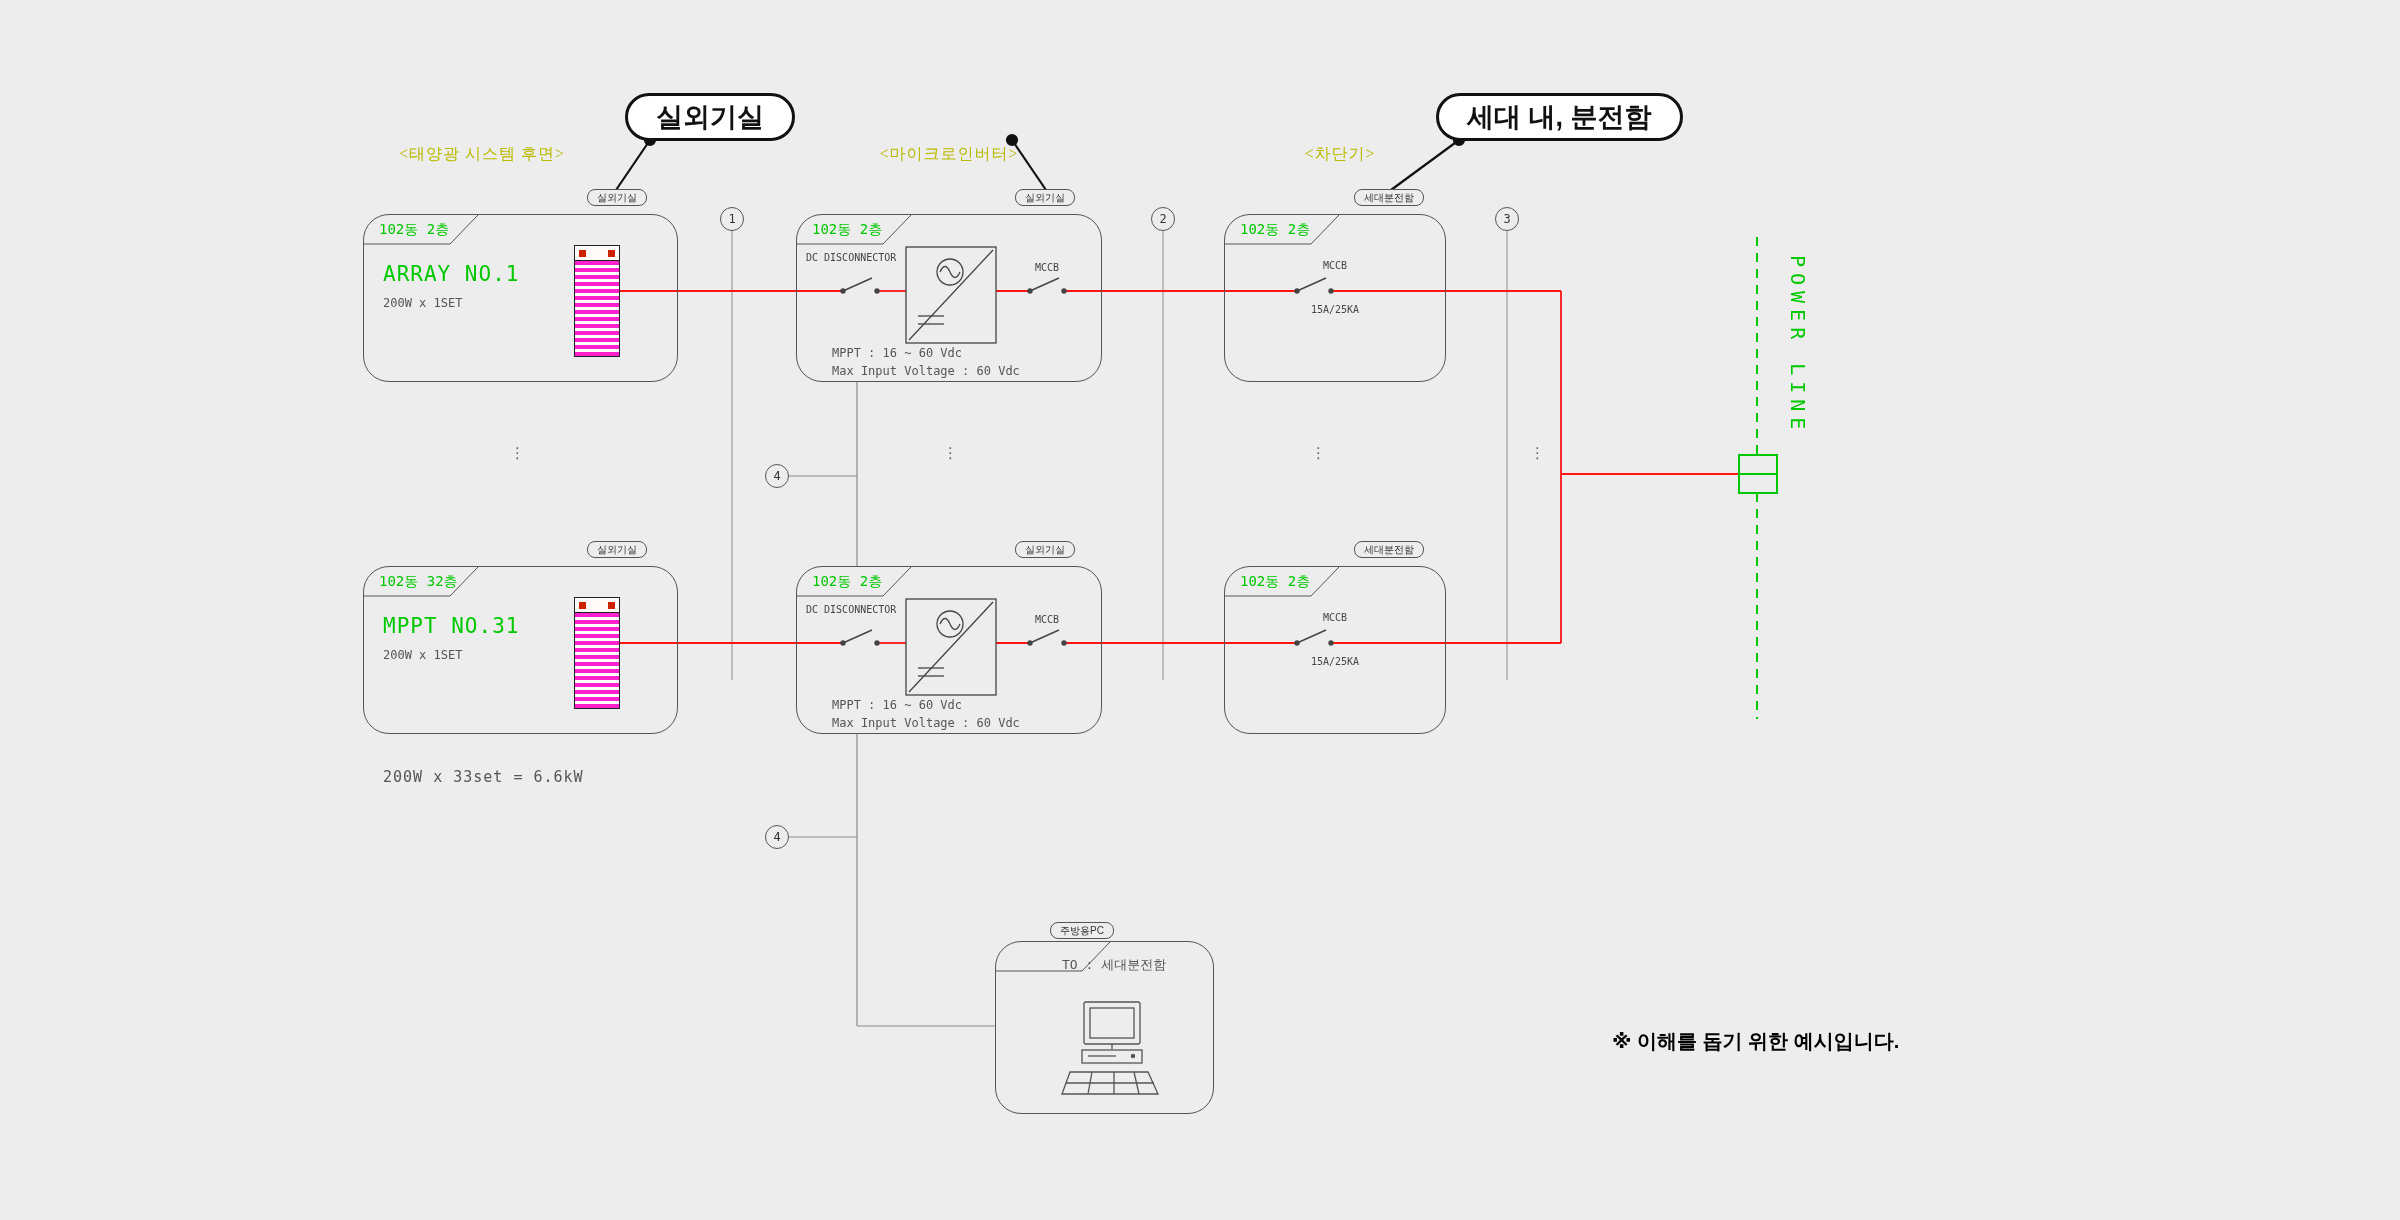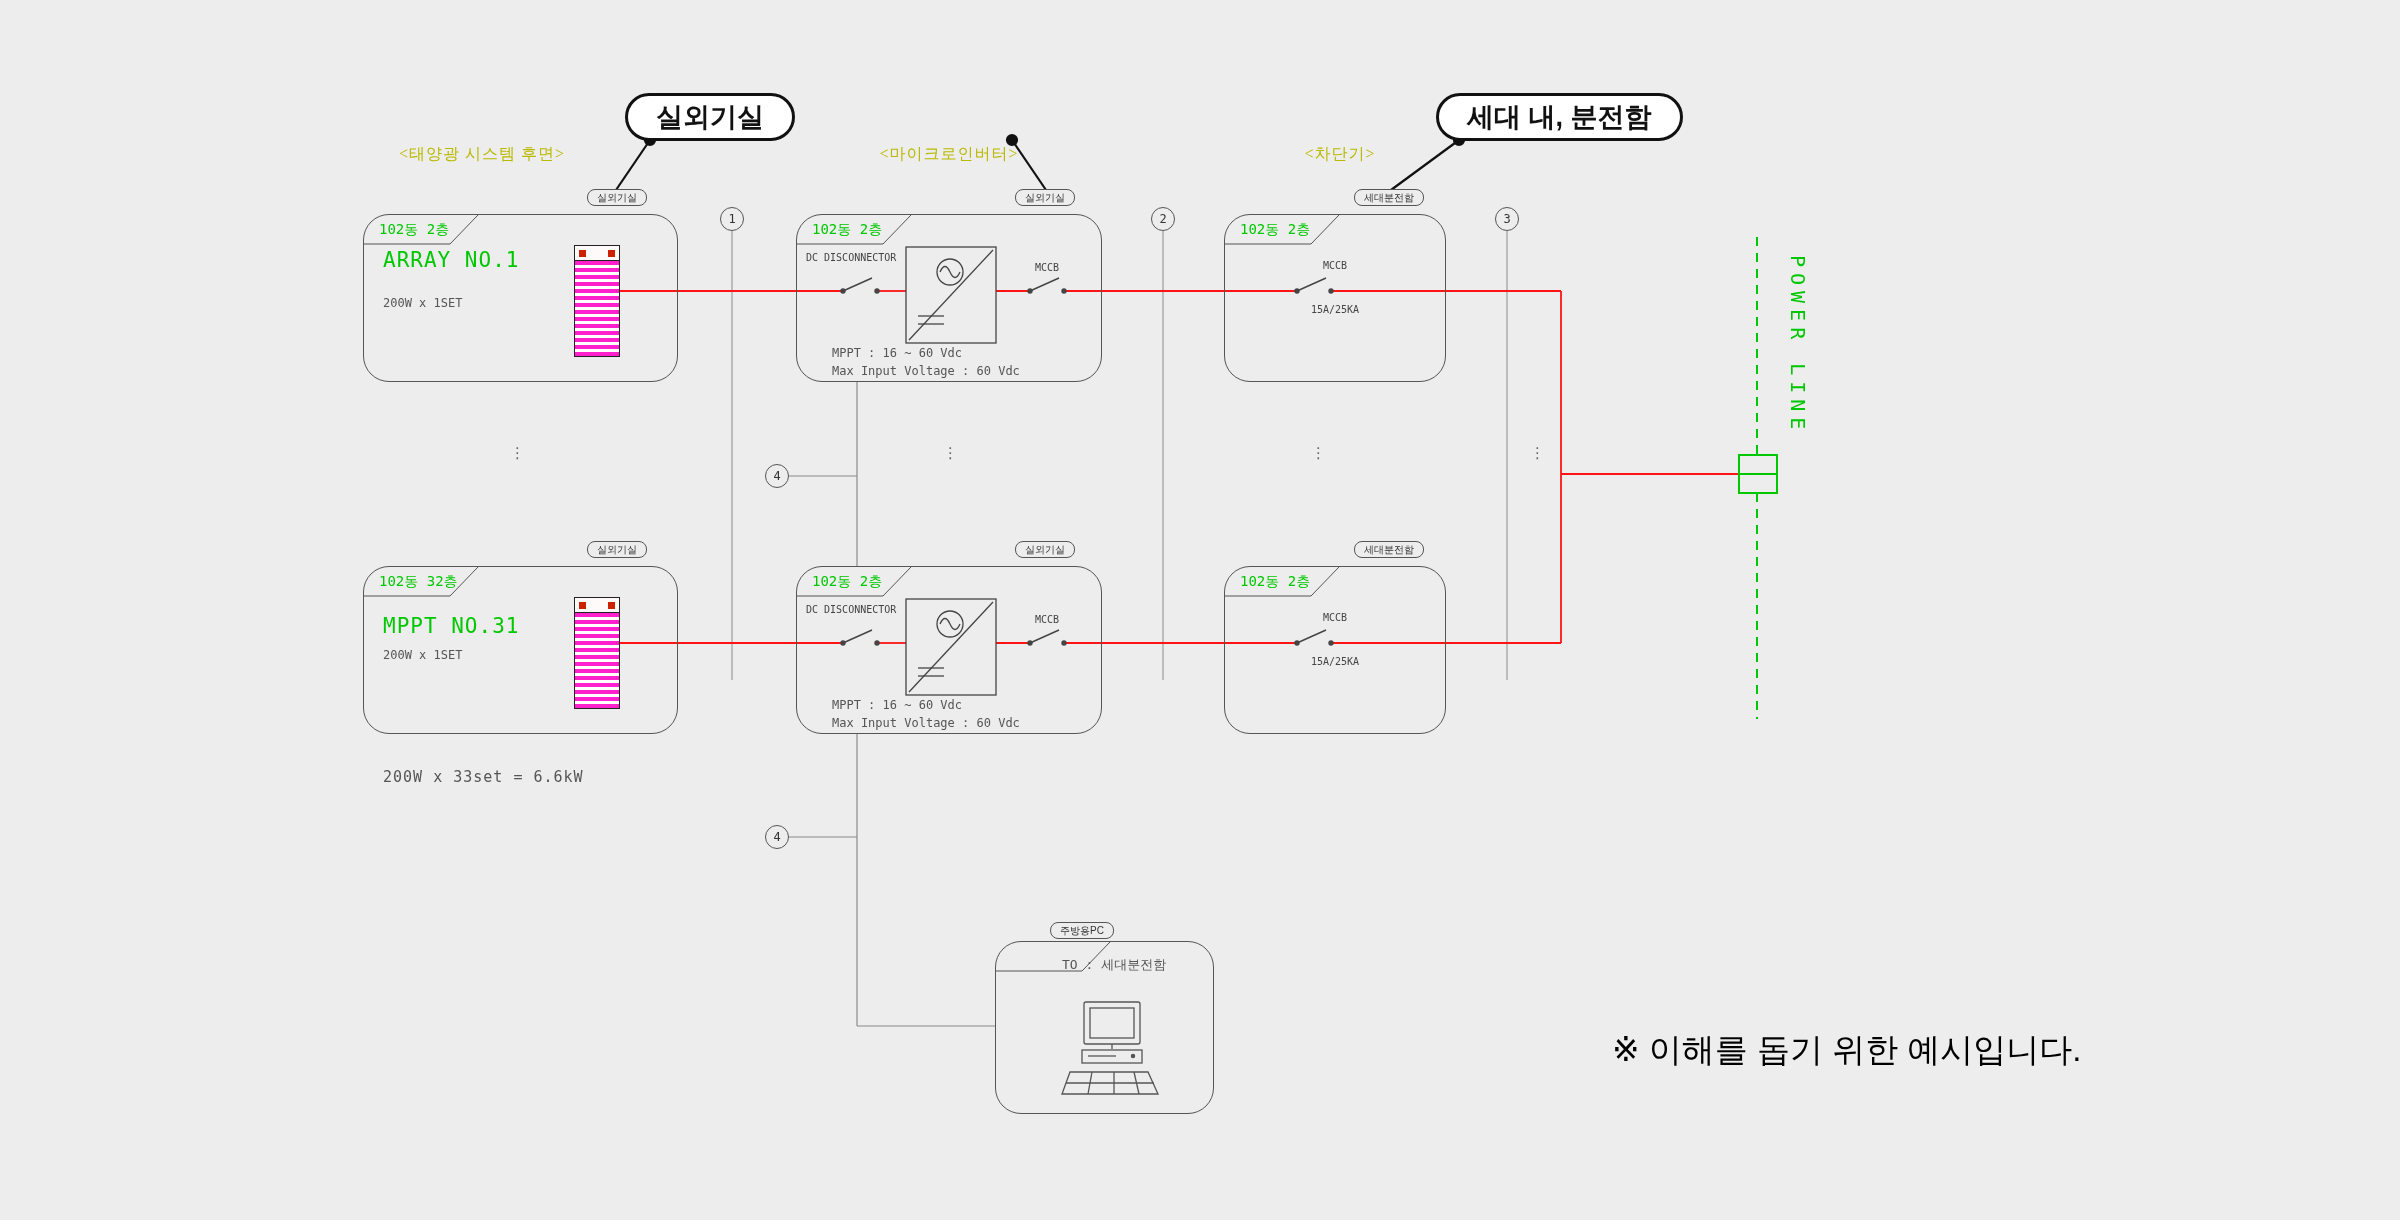--- a/index.html
+++ b/index.html
@@ -17,21 +17,21 @@
   .array-title{font-size:21px;color:#00c800;letter-spacing:1px}
   .small{font-size:12px;color:#555}
   .tiny{font-size:10px;color:#444}
   .center{transform:translateX(-50%)}
   .dots{position:absolute;color:#666;font-size:15px;z-index:2}
   .panel{position:absolute;width:46px;height:112px;border:1.5px solid #222;background:#fff;display:flex;flex-direction:column;z-index:2}
   .panel-top{height:15px;border-bottom:1px solid #222;display:flex;align-items:center;justify-content:space-between;padding:0 4px;background:#fffafa}
   .panel-top i{width:7px;height:7px;background:#cc2200;display:block}
   .panel-body{flex:1;background:repeating-linear-gradient(to bottom,#ff22cc 0px,#ff22cc 4px,#ffffff 4px,#ffffff 7px)}
   .powerline{position:absolute;writing-mode:vertical-rl;font-family:"DejaVu Sans Mono",monospace;font-size:20px;letter-spacing:6px;color:#00c800;z-index:2}
-  .note{position:absolute;font-size:33px;font-weight:normal;color:#000;white-space:nowrap;z-index:2}
+  .note{position:absolute;font-size:20px;font-weight:bold;color:#000;white-space:nowrap;z-index:2}
   .summary{font-size:15px;color:#555;letter-spacing:1px}
   .monlabel{font-size:13px;color:#555}
 </style>
 </head>
 <body>
 
 <div class="stage">
 
   <svg class="overlay" width="2400" height="1220" viewBox="0 0 2400 1220">
 
@@ -190,21 +190,21 @@
     <div class="panel-body"></div>
   </div>
   <div class="panel" style="left:574px;top:597px">
     <div class="panel-top">
         <i></i>
         <i></i>
       </div>
     <div class="panel-body"></div>
   </div>
 
-  <div class="t array-title" style="left:383px;top:248px">ARRAY NO.1</div>
+  <div class="t array-title" style="left:383px;top:262px">ARRAY NO.1</div>
   <div class="t small" style="left:383px;top:296px">200W x 1SET</div>
   <div class="t array-title" style="left:383px;top:614px">MPPT NO.31</div>
   <div class="t small" style="left:383px;top:648px">200W x 1SET</div>
 
   <div class="t tiny" style="left:806px;top:252px">DC DISCONNECTOR</div>
   <div class="t tiny center" style="left:1047px;top:262px">MCCB</div>
   <div class="t small" style="left:832px;top:346px">MPPT : 16 ~ 60 Vdc</div>
   <div class="t small" style="left:832px;top:364px">Max Input Voltage : 60 Vdc</div>
   <div class="t tiny" style="left:806px;top:604px">DC DISCONNECTOR</div>
   <div class="t tiny center" style="left:1047px;top:614px">MCCB</div>

